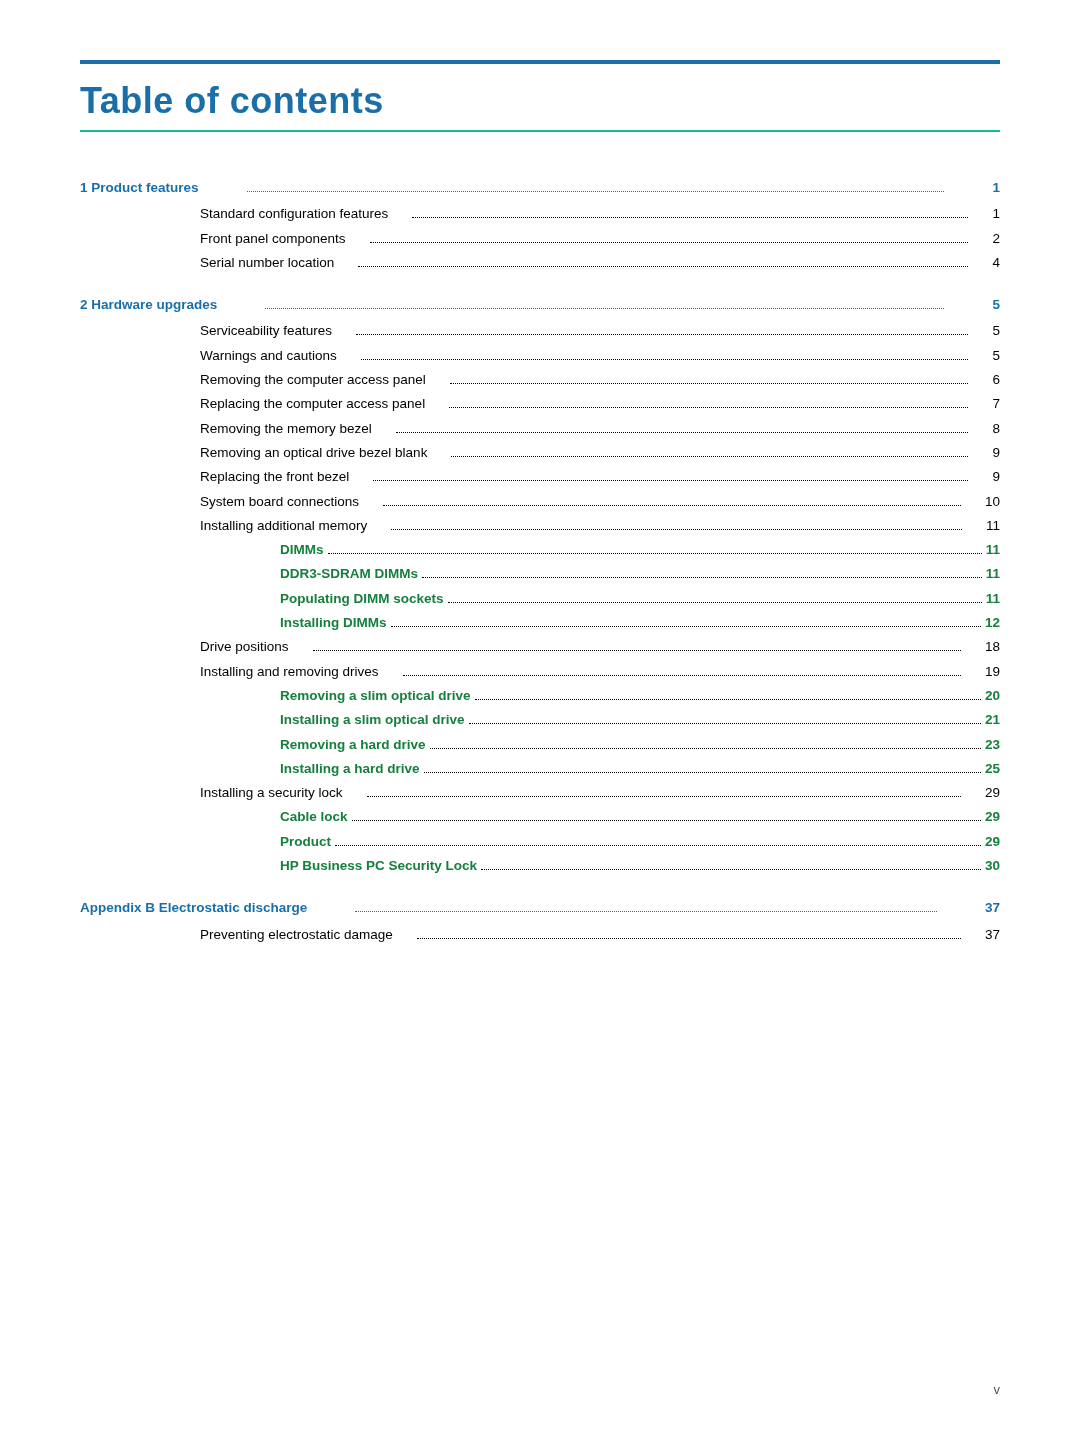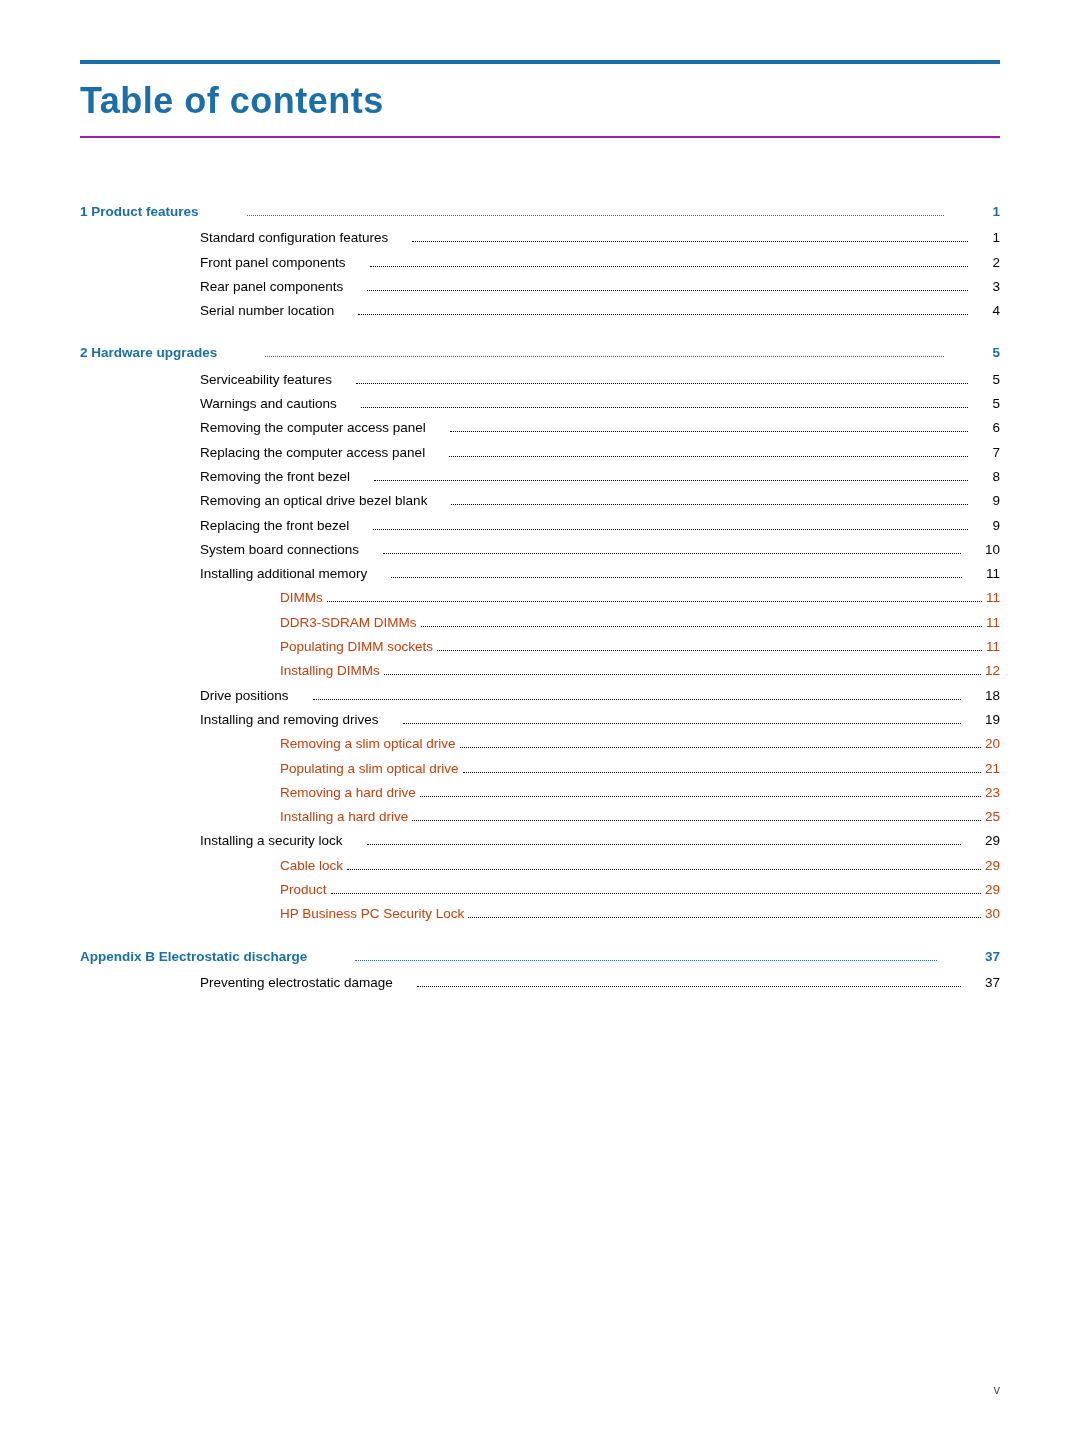--- a/index.html
+++ b/index.html
@@ -17,23 +17,23 @@
       min-height: 1437px;
       padding: 60px 80px 80px 80px;
     }
 
     .top-border {
       border-top: 4px solid #1a6fa8;
       margin-bottom: 0;
     }
 
     .title-section {
-      border-bottom: 2px solid #a21caf;
-      padding-bottom: 14px;
-      margin-bottom: 62px;
+      border-bottom: 2px solid #14b8a6;
+      padding-bottom: 8px;
+      margin-bottom: 44px;
     }
 
     h1.toc-title {
       font-size: 36px;
       font-weight: bold;
       color: #1a6fa8;
       padding-top: 16px;
       letter-spacing: 0.5px;
     }
 
@@ -62,22 +62,22 @@
 
     .toc-item.level-2 {
       padding-left: 120px;
       color: #000000;
       font-weight: normal;
       gap: 20px;
     }
 
     .toc-item.level-3 {
       padding-left: 200px;
-      color: #c2410c;
-      font-weight: normal;
+      color: #15803d;
+      font-weight: bold;
     }
 
     .toc-label {
       white-space: nowrap;
       flex-shrink: 0;
     }
 
     .toc-dots {
       flex: 1;
       border-bottom: 1px dotted #000;
@@ -129,25 +129,20 @@
         <span class="toc-label">Standard configuration features</span>
         <span class="toc-dots"></span>
         <span class="toc-page">1</span>
       </div>
       <div class="toc-item level-2">
         <span class="toc-label">Front panel components</span>
         <span class="toc-dots"></span>
         <span class="toc-page">2</span>
       </div>
       <div class="toc-item level-2">
-        <span class="toc-label">Rear panel components</span>
-        <span class="toc-dots"></span>
-        <span class="toc-page">3</span>
-      </div>
-      <div class="toc-item level-2">
         <span class="toc-label">Serial number location</span>
         <span class="toc-dots"></span>
         <span class="toc-page">4</span>
       </div>
     </div>
     <div class="toc-section section-gap">
       <div class="toc-item level-1">
         <span class="toc-label">2  Hardware upgrades</span>
         <span class="toc-dots"></span>
         <span class="toc-page">5</span>
@@ -166,21 +161,21 @@
         <span class="toc-label">Removing the computer access panel</span>
         <span class="toc-dots"></span>
         <span class="toc-page">6</span>
       </div>
       <div class="toc-item level-2">
         <span class="toc-label">Replacing the computer access panel</span>
         <span class="toc-dots"></span>
         <span class="toc-page">7</span>
       </div>
       <div class="toc-item level-2">
-        <span class="toc-label">Removing the front bezel</span>
+        <span class="toc-label">Removing the memory bezel</span>
         <span class="toc-dots"></span>
         <span class="toc-page">8</span>
       </div>
       <div class="toc-item level-2">
         <span class="toc-label">Removing an optical drive bezel blank</span>
         <span class="toc-dots"></span>
         <span class="toc-page">9</span>
       </div>
       <div class="toc-item level-2">
         <span class="toc-label">Replacing the front bezel</span>
@@ -226,21 +221,21 @@
         <span class="toc-label">Installing and removing drives</span>
         <span class="toc-dots"></span>
         <span class="toc-page">19</span>
       </div>
       <div class="toc-item level-3">
         <span class="toc-label">Removing a slim optical drive</span>
         <span class="toc-dots"></span>
         <span class="toc-page">20</span>
       </div>
       <div class="toc-item level-3">
-        <span class="toc-label">Populating a slim optical drive</span>
+        <span class="toc-label">Installing a slim optical drive</span>
         <span class="toc-dots"></span>
         <span class="toc-page">21</span>
       </div>
       <div class="toc-item level-3">
         <span class="toc-label">Removing a hard drive</span>
         <span class="toc-dots"></span>
         <span class="toc-page">23</span>
       </div>
       <div class="toc-item level-3">
         <span class="toc-label">Installing a hard drive</span>

